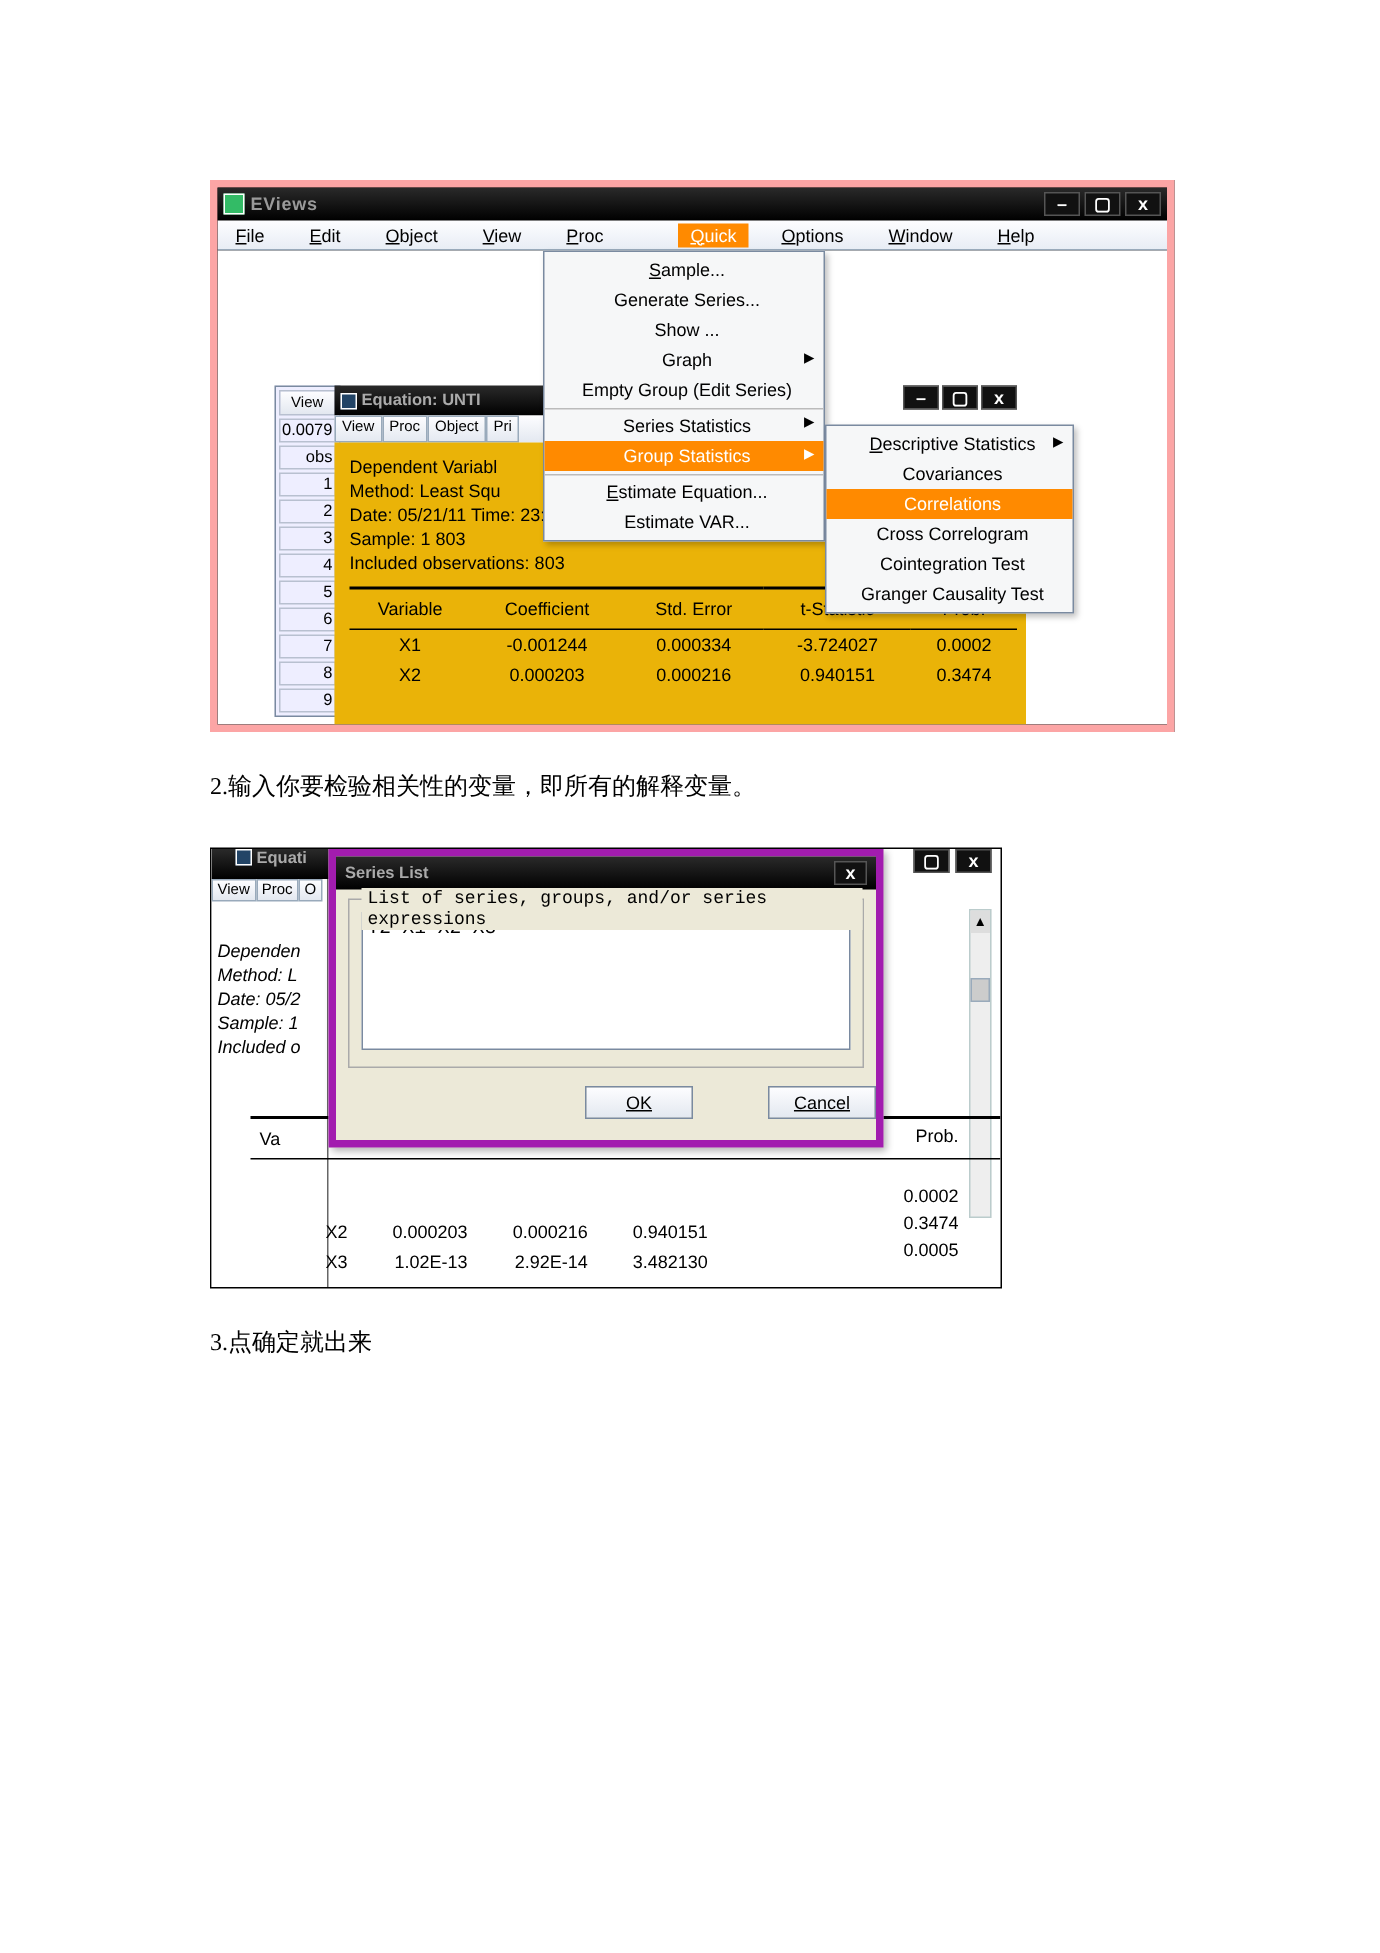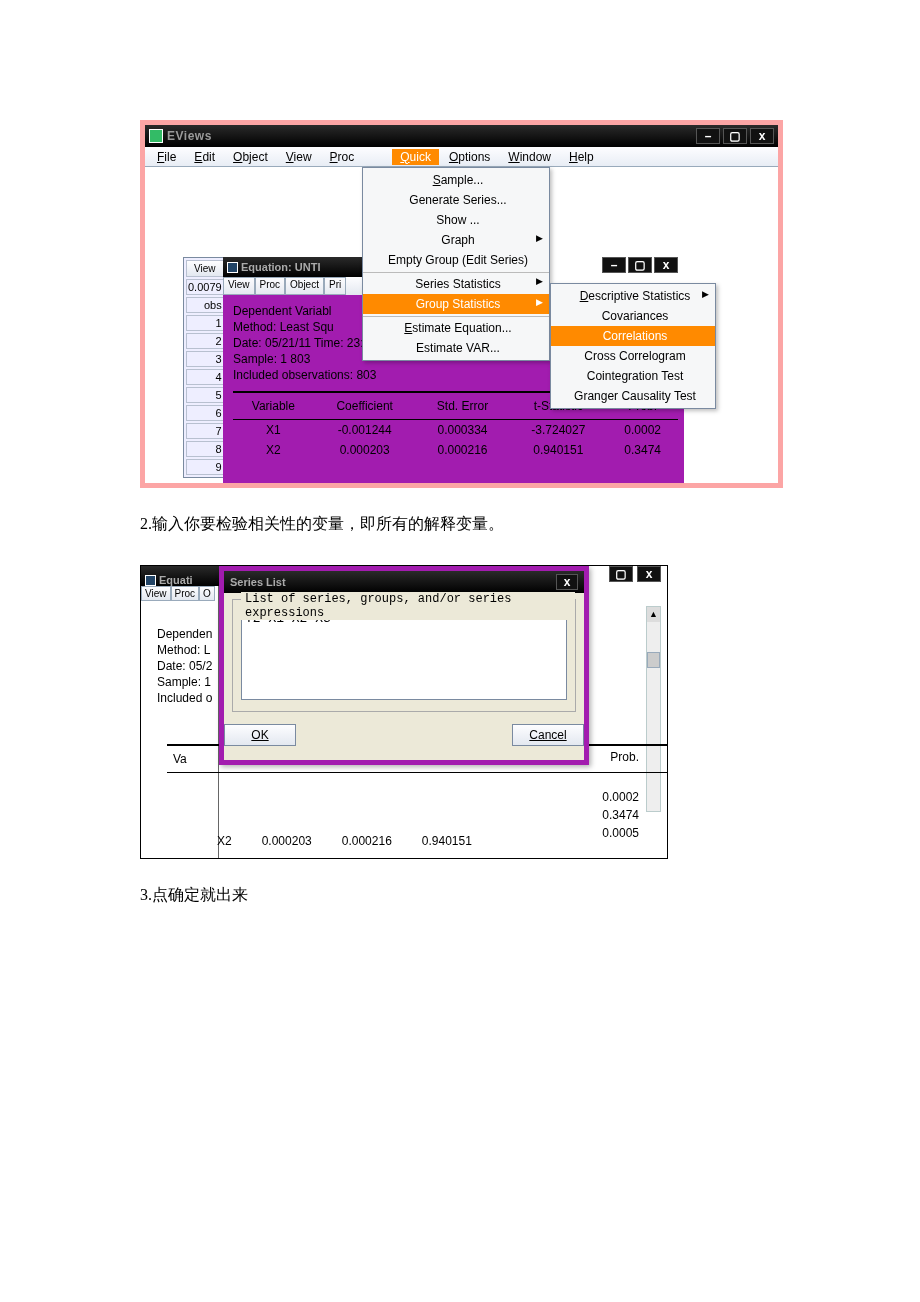--- a/index.html
+++ b/index.html
@@ -37,21 +37,21 @@
   .winbtns { display:flex; gap:3px; margin-left:auto; }
   .winbtn {
     width: 24px; height: 16px; background:#111; border:1px solid #555;
     color:#fff; display:flex; align-items:center; justify-content:center;
     font-weight:bold; font-size:12px; line-height:1;
   }
   .menubar {
     background: linear-gradient(#fdfdff,#e8edf5);
     border-bottom: 1px solid #9ab;
     display: flex; align-items: center;
-    height: 20px; padding: 0 4px; gap: 2px;
+    height: 20px; padding: 0 4px; gap: 14px;
   }
   .menubar .mi { padding: 1px 8px; color:#000; }
   .menubar .mi.hot { background:#ff8a00; color:#fff;margin-left:28px; }
   .underline-first::first-letter { text-decoration: underline; }
 
   .worksurface {
     position: absolute; left:0; top:42px; right:0; bottom:0;
     background:#fff;
   }
 
@@ -96,21 +96,21 @@
 
   .eq-toolbar {
     position:absolute; left:78px; top:126px; height:18px; width:142px;
     background:linear-gradient(#fdfdff,#e3e8f0);
     display:flex; font-size:10px;
   }
   .eq-toolbar span { border:1px solid #9ab; padding:1px 4px; }
 
   .eq-body {
     position:absolute; left:78px; top:144px; right:94px; bottom:0;
-    background:#a21caf; color:#000;
+    background:#eab308; color:#000;
     padding:8px 6px 0 10px;
     font-size:12px;
   }
   .eq-body .meta div { line-height:16px; }
   .eq-table {
     margin-top:8px; width:100%; border-collapse:collapse; text-align:center;
   }
   .eq-table th {
     border-top:2px solid #000; border-bottom:1px solid #000;
     padding:6px 4px; font-weight:normal;
@@ -142,23 +142,23 @@
     position:absolute; left:0; top:0; bottom:0; width:78px;
     background:#fff; border-right:1px solid #666;
     padding-top:46px;
     font-size:12px; color:#000;
   }
   .shot2 .rows-bg .tb { position:absolute; top:20px; left:0; display:flex; gap:0;}
   .shot2 .rows-bg .tb span { border:1px solid #9ab; background:linear-gradient(#fdfdff,#e3e8f0); padding:1px 3px; font-size:10px;}
   .shot2 .rows-bg .eqtitle {
     position:absolute; top:0; left:0; right:-24px; height:20px;
     background:linear-gradient(#2a2a2a,#000); color:#aaa; font-size:11px;
-    font-weight:bold; display:flex; align-items:flex-end; gap:3px; padding:0 4px;
-  }
-  .shot2 .meta2 { position:absolute; left:16px; top:60px; line-height:16px; }
+    font-weight:bold; display:flex; align-items:flex-start; gap:3px; padding:0 16px;
+  }
+  .shot2 .meta2 { position:absolute; left:4px; top:60px; line-height:16px;font-style:italic; }
   .shot2 .hdrrow {
     position:absolute; left:26px; top:178px; right:0;
     border-top:2px solid #000; border-bottom:1px solid #000;
     padding:6px 0; text-align:center;
   }
   .shot2 .outer-winbtns { position:absolute; top:0; right:6px; display:flex; gap:4px; }
   .shot2 .scrollbar {
     position:absolute; right:6px; top:40px; bottom:46px; width:15px;
     background:#eee; border:1px solid #bcc;
   }
@@ -185,21 +185,21 @@
   }
   .dialog .group .legend {
     position:absolute; top:-8px; left:8px; background:#ece9d8;
     padding:0 4px; font-family:"Courier New",monospace; font-size:12px;
   }
   .dialog textarea {
     width:100%; height:92px; resize:none;
     font-family:"Courier New",monospace; font-size:13px;
     border:1px solid #7a8aa0; padding:2px 3px; background:#fff;
   }
-  .dialog .btns { display:flex; justify-content:space-between; gap:50px; padding:12px 0 14px 0;}
+  .dialog .btns { display:flex; justify-content:flex-end; gap:50px; padding:12px 0 14px 0;}
   .dialog button {
     width:72px; height:22px; background:linear-gradient(#fdfdff,#e3e8f0);
     border:1px solid #7a8aa0; font-size:12px;
   }
   .dialog button .u { text-decoration:underline;}
 
   
   .lower-table {
     position:absolute; left:60px; bottom:6px; font-size:12px;
   }
@@ -400,20 +400,26 @@
   </div>
 
   <table class="lower-table">
     <tbody>
           <tr>
       <td>X2</td>
       <td>0.000203</td>
       <td>0.000216</td>
       <td>0.940151</td>
     </tr>
+    <tr>
+      <td>X3</td>
+      <td>1.02E-13</td>
+      <td>2.92E-14</td>
+      <td>3.482130</td>
+    </tr>
   </tbody>
       </table>
 
   <div class="dialog">
     <div class="dtitle">
       <span>Series List</span>
       <span class="close">x</span>
     </div>
     <div class="group">
       <span class="legend">List of series, groups, and/or series expressions</span>

